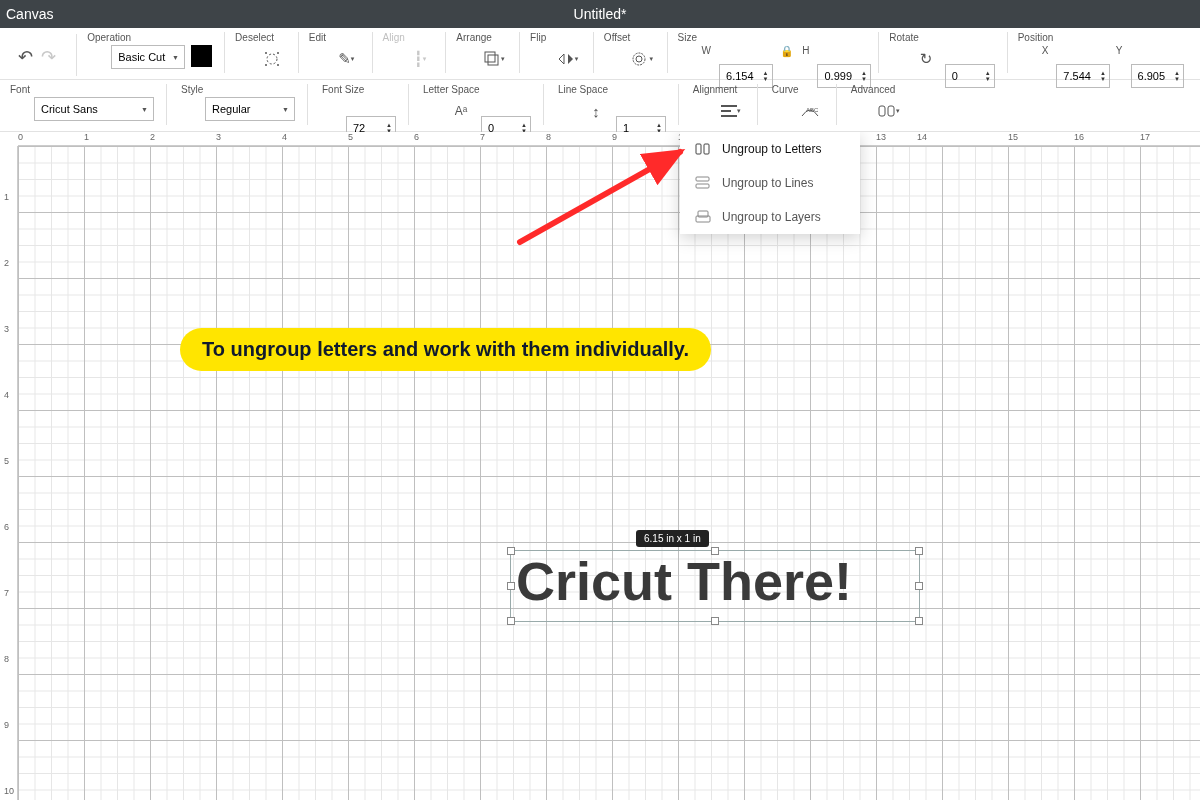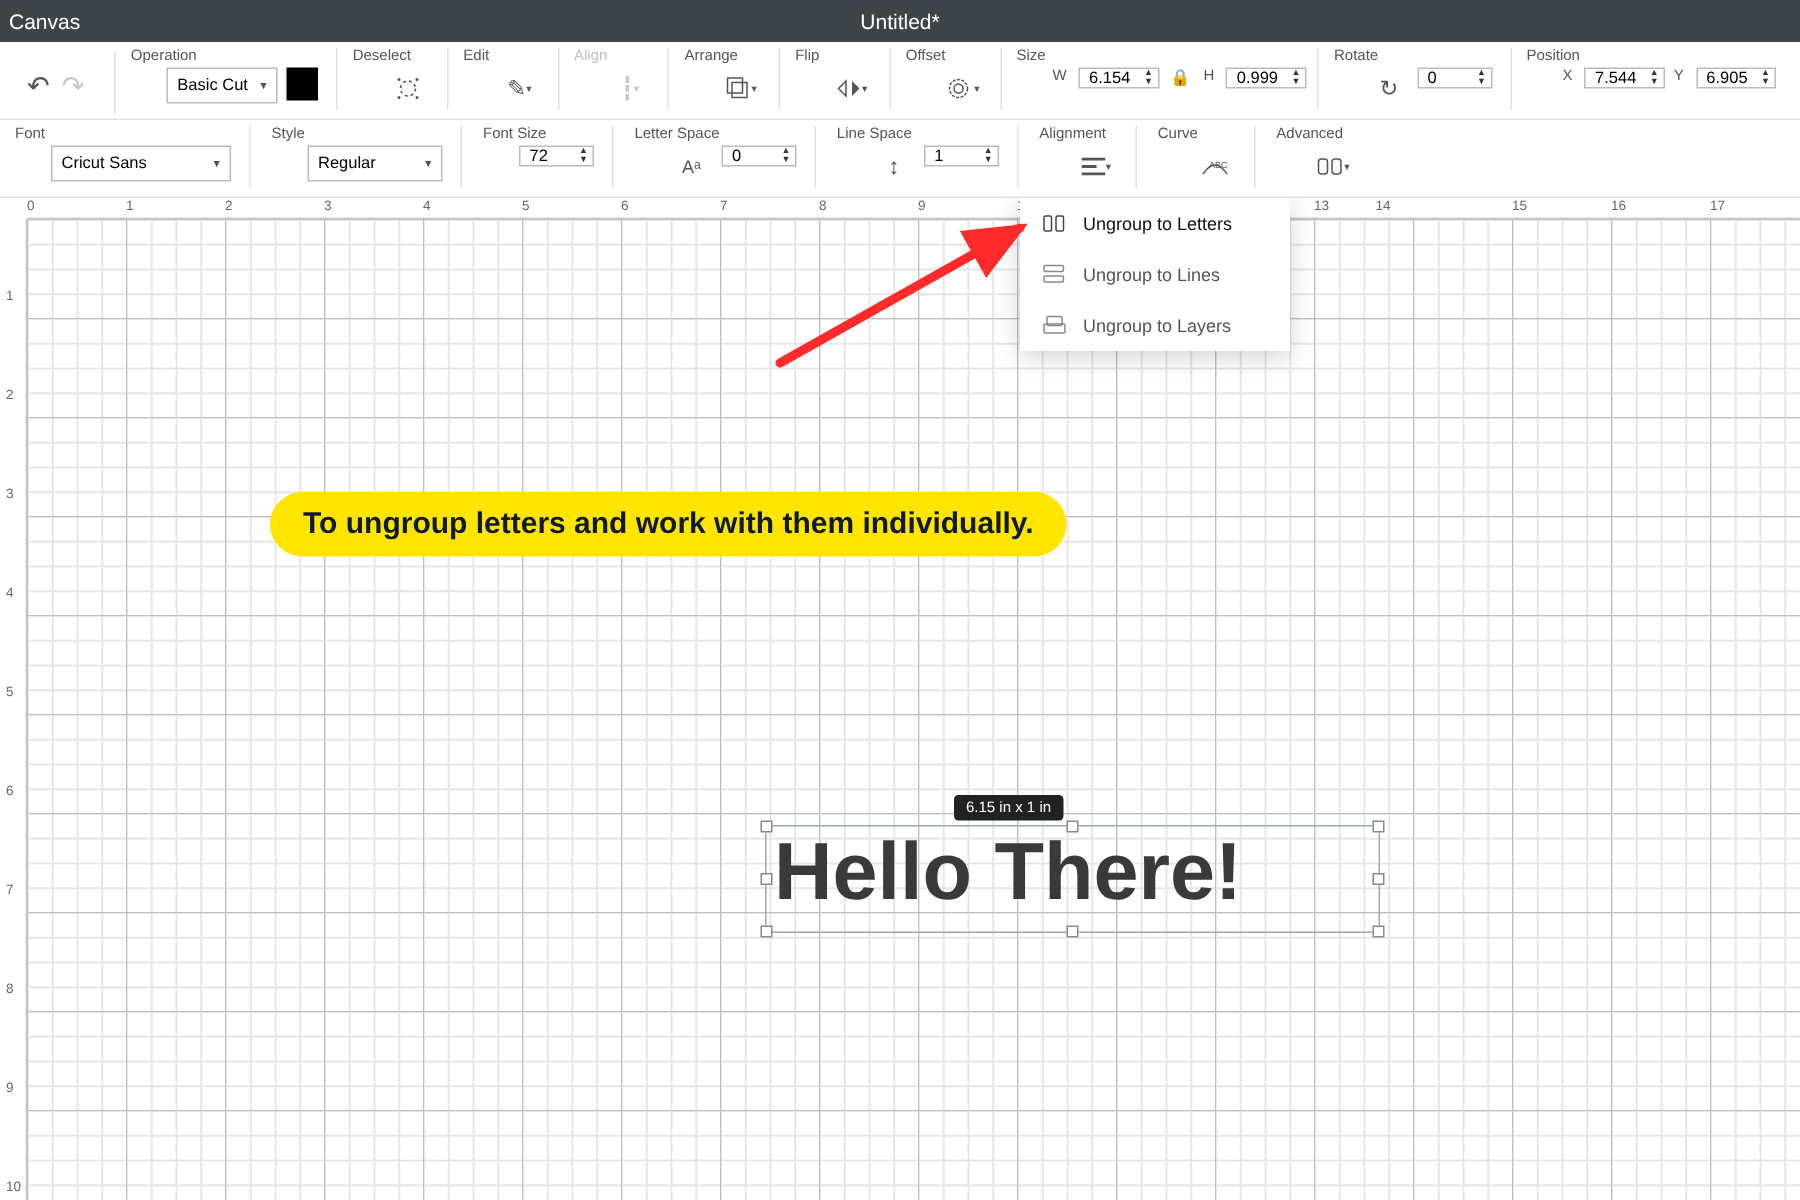--- a/index.html
+++ b/index.html
@@ -9,21 +9,21 @@
   .toolbar1 { height:52px; border-bottom:1px solid #e2e2e2; display:flex; align-items:flex-start; padding:4px 8px 0 10px; gap:10px;}
   .toolbar2 { height:52px; border-bottom:1px solid #e2e2e2; display:flex; align-items:flex-start; padding:4px 8px 0 10px; gap:14px;}
   .grp { display:flex; flex-direction:column; gap:2px; padding-right:12px; border-right:1px solid #e0e0e0; min-width:0;}
   .grp:last-child{border-right:none;}
   .grp-label { font-size:10px; color:#555;}
   .grp-row { display:flex; gap:6px; height:28px;padding-left:24px;}
   .sel { border:1px solid #bbb; height:24px; font-size:11px; padding:0 18px 0 6px; background:#fff; position:relative; display:flex; align-items:center; cursor:pointer;}
   .sel::after{content:"▼"; font-size:7px; position:absolute; right:5px; color:#555;}
   .swatch { width:22px; height:22px; background:#000;}
   .iconbox { width:28px; height:28px; display:flex; align-items:center; justify-content:center; color:#555; font-size:15px; cursor:pointer;}
-  .numbox { display:flex; align-items:center; border:1px solid #bbb; height:14px; font-size:11px;}
+  .numbox { display:flex; align-items:center; border:1px solid #bbb; height:24px; font-size:11px;margin-top:19px;}
   .numbox .v { padding:0 6px; min-width:36px;}
   .numbox .st { display:flex; flex-direction:column; font-size:6px; padding:0 3px; line-height:6px; color:#333;}
   .labtiny{font-size:10px; color:#555; padding-right:2px;}
   .undo { display:flex; align-items:center; gap:8px; padding:14px 10px 0 8px;}
   .undo span{font-size:18px; color:#555; cursor:pointer;}
   .undo .redo{color:#c8c8c8;}
   .canvas-wrap{position:relative; width:1200px; height:668px; overflow:hidden; font-size:10px; color:#777;}
   .ruler-h{position:absolute; top:0; left:18px; right:0; height:14px; background:#fff; border-bottom:1px solid #ccc;}
   .ruler-h .tick{position:absolute; top:0; font-size:9px; color:#666;}
   .ruler-v{position:absolute; top:14px; left:0; width:18px; bottom:0; background:#fff; border-right:1px solid #ccc;}
@@ -339,14 +339,14 @@
   <div class="selbox" style="left:510px; top:418px; width:410px; height:72px;">
     <div class="hndl" style="left:-4px;top:-4px"></div>
       <div class="hndl" style="left:50%;top:-4px;margin-left:-4px"></div>
       <div class="hndl" style="right:-4px;top:-4px"></div>
     <div class="hndl" style="left:-4px;top:50%;margin-top:-4px"></div>
       <div class="hndl" style="right:-4px;top:50%;margin-top:-4px"></div>
     <div class="hndl" style="left:-4px;bottom:-4px"></div>
       <div class="hndl" style="left:50%;bottom:-4px;margin-left:-4px"></div>
       <div class="hndl" style="right:-4px;bottom:-4px"></div>
   </div>
-  <div class="txtobj" style="left:516px; top:418px;">Hello There!</div>
+  <div class="txtobj" style="left:516px; top:418px;">Cricut There!</div>
 </div>
 
 </body></html>

